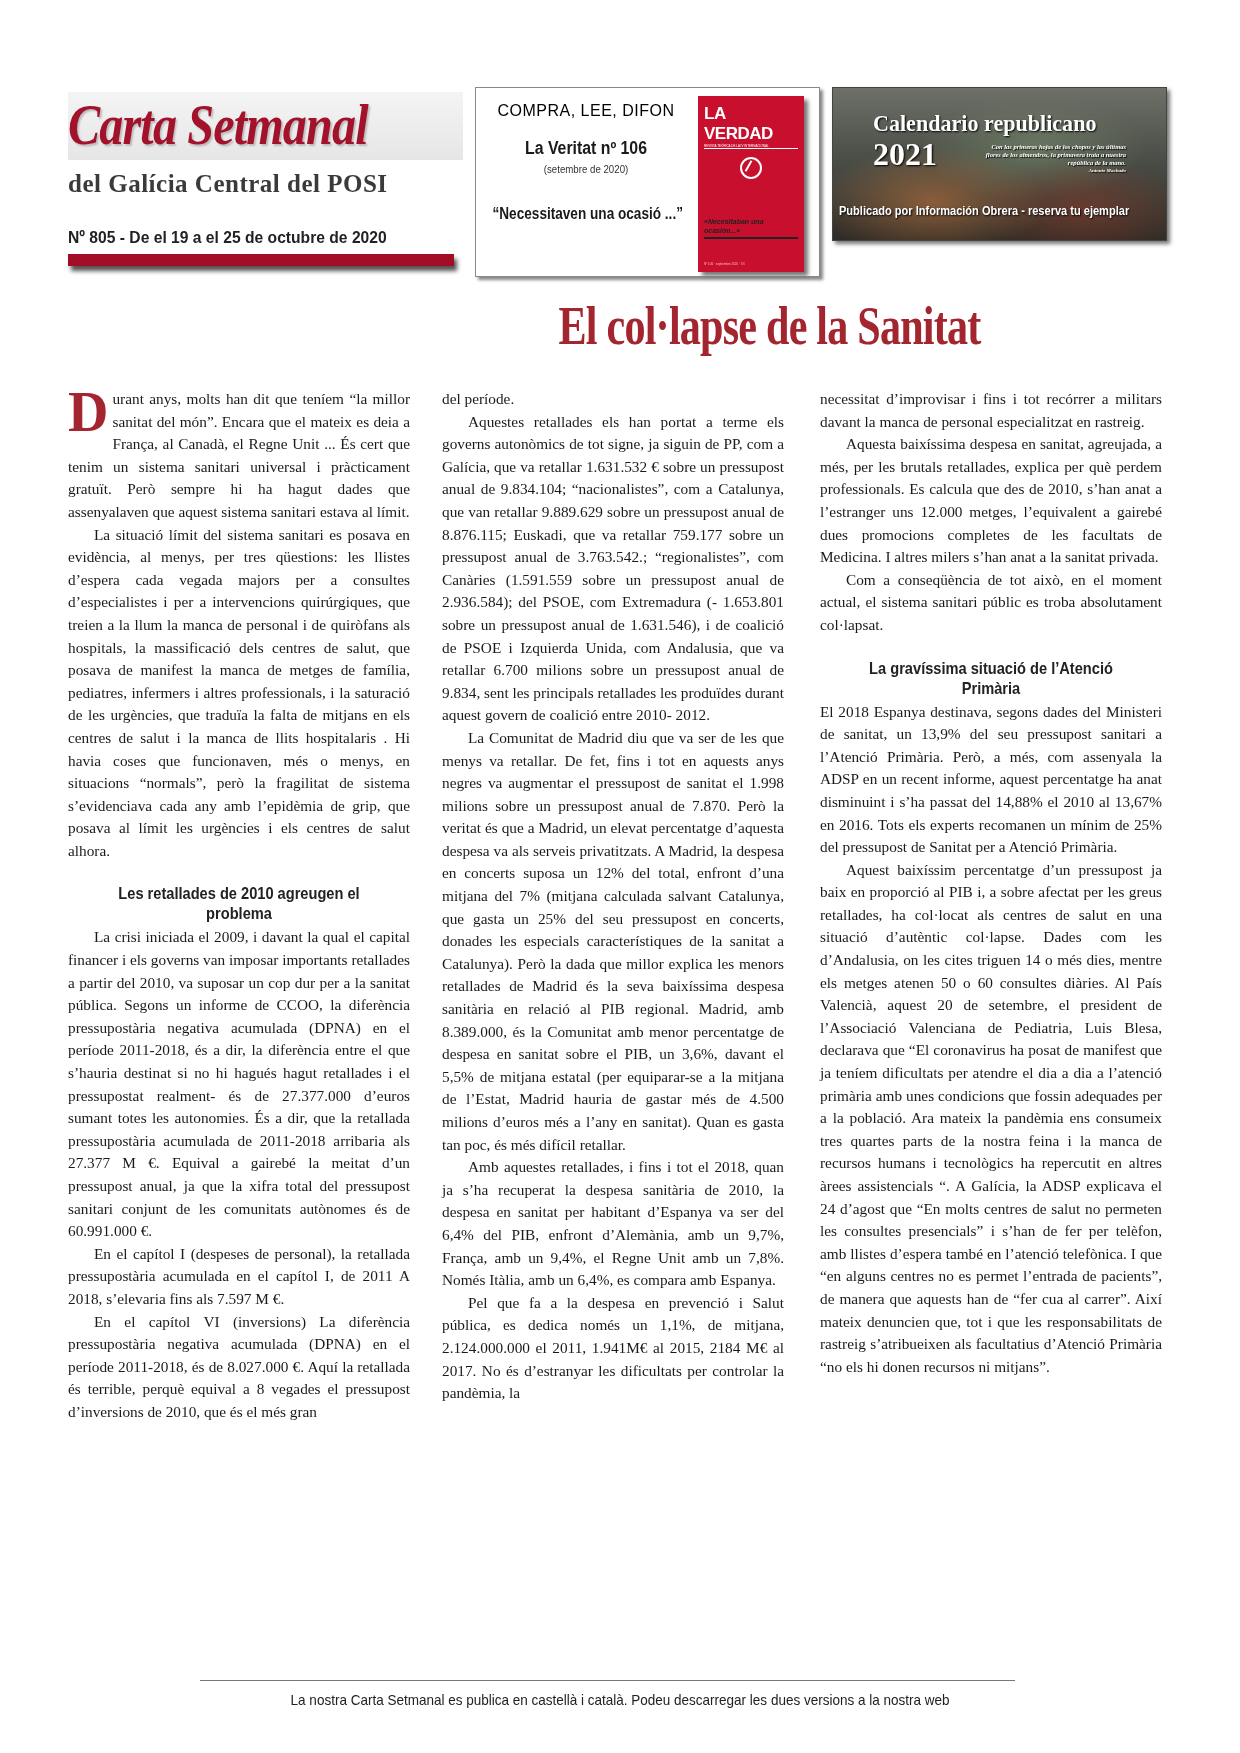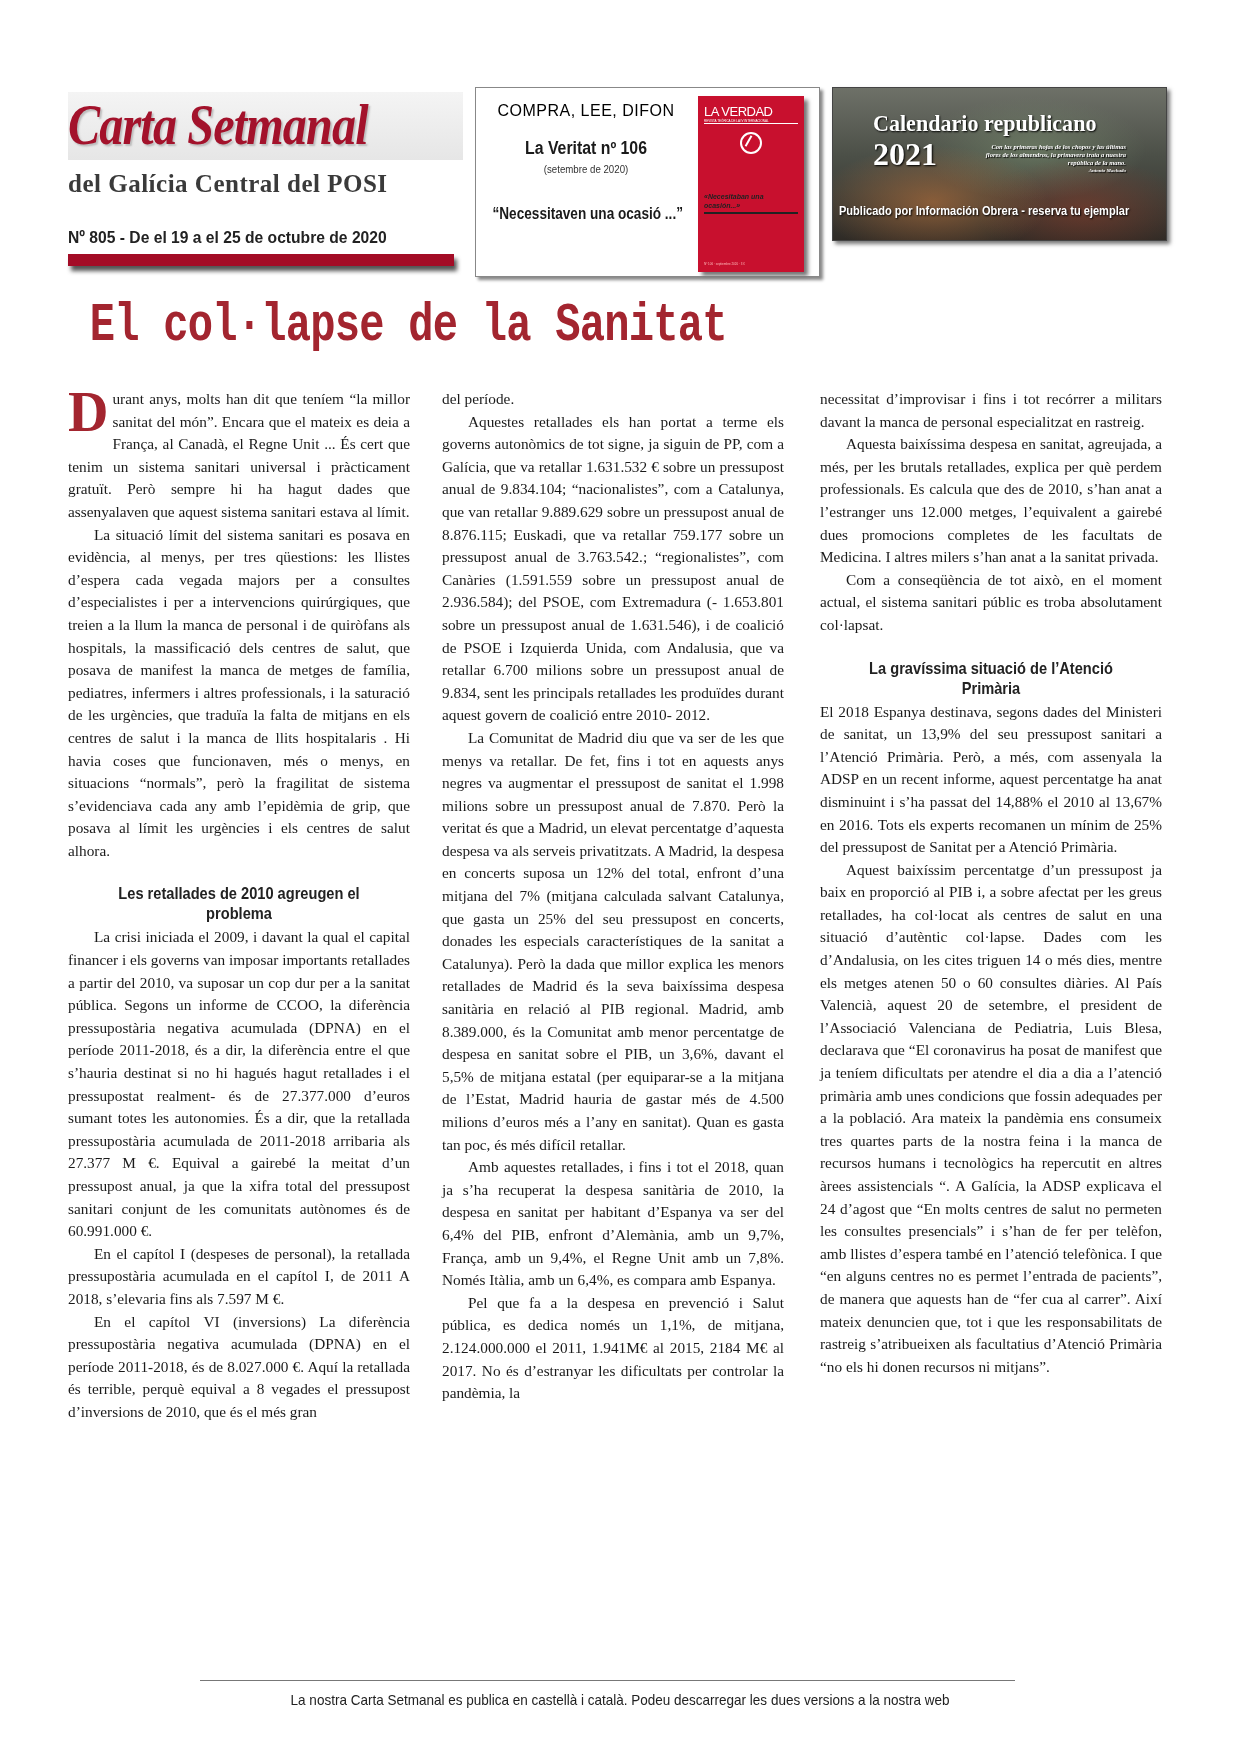--- a/index.html
+++ b/index.html
@@ -14,42 +14,42 @@
   .masthead .issue { font-family: "Liberation Sans", sans-serif; font-weight: bold; font-size: 17px; color: #222; margin-top: 30px; white-space: nowrap; transform: scaleX(0.92); transform-origin: left center; }
   .masthead .redbar { height: 12px; width: 386px; background: #a30c26; margin-top: 6px; box-shadow: 3px 5px 4px #555; }
 
   .promo { position: absolute; left: 475px; top: 87px; width: 345px; height: 190px; border: 1px solid #888; box-shadow: 3px 3px 3px #888; background: #fff; }
   .promo .col { position: absolute; left: 0; top: 0; width: 220px; text-align: center; font-family: "Liberation Sans", sans-serif; }
   .promo .kicker { font-size: 16px; margin-top: 14px; color: #000000; letter-spacing: 0.5px; }
   .promo .ver-title { font-weight: bold; font-size: 18px; margin-top: 18px; transform: scaleX(0.88); }
   .promo .ver-date { font-size: 11px; margin-top: 4px; color: #333; transform: scaleX(0.88); }
   .promo .quote { font-weight: bold; font-size: 16px; margin-top: 30px; transform: scaleX(0.85); white-space: nowrap; }
   .promo .cover { position: absolute; left: 222px; top: 8px; width: 106px; height: 176px; background: #c8102e; box-shadow: 4px 4px 4px #777; font-family: "Liberation Sans", sans-serif; color: #fff; padding: 8px 6px; }
-  .cover .cv-name { font-weight: normal; font-size: 13px; letter-spacing: -0.5px; }
+  .cover .cv-name { font-weight: bold; font-size: 17px; letter-spacing: -0.5px; }
   .cover .cv-sub { font-size: 3px; line-height: 4px; border-bottom: 1px solid #fff; }
   .cover .cv-emblem { width: 22px; height: 22px; border: 2px solid #fff; border-radius: 50%; margin: 8px auto 0; position: relative; }
   .cover .cv-emblem::after { content: ""; position: absolute; left: 5px; top: 3px; width: 8px; height: 12px; border-left: 2px solid #fff; transform: rotate(30deg); }
   .cover .cv-quote { font-weight: bold; font-style: italic; font-size: 7px; color: #222; margin-top: 38px; border-bottom: 2px solid #222; padding-bottom: 2px; line-height: 9px; }
   .cover .cv-foot { position: absolute; bottom: 6px; left: 6px; font-size: 3px; color: #fbb; }
 
   .calendar { position: absolute; left: 832px; top: 87px; width: 335px; height: 154px; border: 1px solid #444; box-shadow: 3px 3px 4px #777;
     background:
       radial-gradient(ellipse at 30% 75%, rgba(200,120,60,0.55), transparent 35%),
       radial-gradient(ellipse at 75% 80%, rgba(150,60,40,0.5), transparent 30%),
       radial-gradient(ellipse at 60% 40%, rgba(120,140,110,0.6), transparent 40%),
       linear-gradient(180deg, #6e7168 0%, #4b4f47 45%, #2f2b26 100%);
     color: #fff; overflow: hidden; }
   .calendar .cal-title { position: absolute; left: 40px; top: 22px; font-family: "Liberation Serif", serif; font-weight: bold; font-size: 24px; text-shadow: 1px 1px 2px #000; white-space: nowrap; transform: scaleX(0.92); transform-origin: left; }
   .calendar .cal-year { position: absolute; left: 40px; top: 48px; font-family: "Liberation Serif", serif; font-weight: bold; font-size: 32px; text-shadow: 1px 1px 2px #000; }
   .calendar .cal-verse { position: absolute; right: 40px; top: 55px; width: 150px; text-align: right; font-style: italic; font-weight: bold; font-size: 6.5px; line-height: 8px; text-shadow: 1px 1px 1px #000; }
   .calendar .cal-author { display: block; font-size: 5px; }
   .calendar .cal-foot { position: absolute; left: 6px; right: 4px; bottom: 22px; font-family: "Liberation Sans", sans-serif; font-weight: bold; font-size: 12px; text-shadow: 1px 1px 2px #000; white-space: nowrap; transform: scaleX(0.92); transform-origin: left; }
 
   
-  .headline { position: absolute; left: 0; width: 1040px; top: 295px; text-align: left; font-family: Liberation Mono, monospace; font-weight: bold; font-size: 54px; color: #a3252f; letter-spacing: -1px; }
+  .headline { position: absolute; left: 0; width: 1040px; top: 295px; text-align: right; font-family: Liberation Serif, serif; font-weight: bold; font-size: 54px; color: #a3252f; letter-spacing: -1px; }
   .headline span { display: inline-block; transform: scaleX(0.78); }
 
   
   .cols { position: absolute; top: 388px; left: 68px; width: 1110px; height: 1270px; }
   .col-text { position: absolute; top: 0; width: 342px; font-size: 15.3px; line-height: 22.6px; text-align: justify; color: #1a1a1a; }
   .c1 { left: 0; } .c2 { left: 374px; } .c3 { left: 752px; }
   .col-text p { text-indent: 0; }
   .col-text p.ind { text-indent: 26px; }
   .col-text h2 { font-family: "Liberation Sans", sans-serif; font-weight: bold; font-size: 17px; line-height: 20px; text-align: center; margin: 22px 0 2px; color: #222; transform: scaleX(0.86); }
   .dropcap { float: left; font-family: "Liberation Serif", serif; font-weight: bold; font-size: 56px; line-height: 44px; color: #a3252f; margin: 2px 4px 0 0; }

